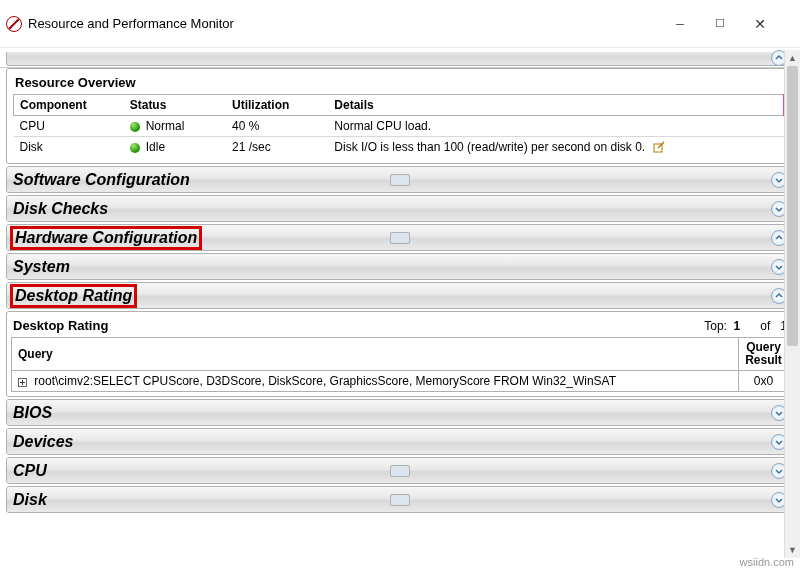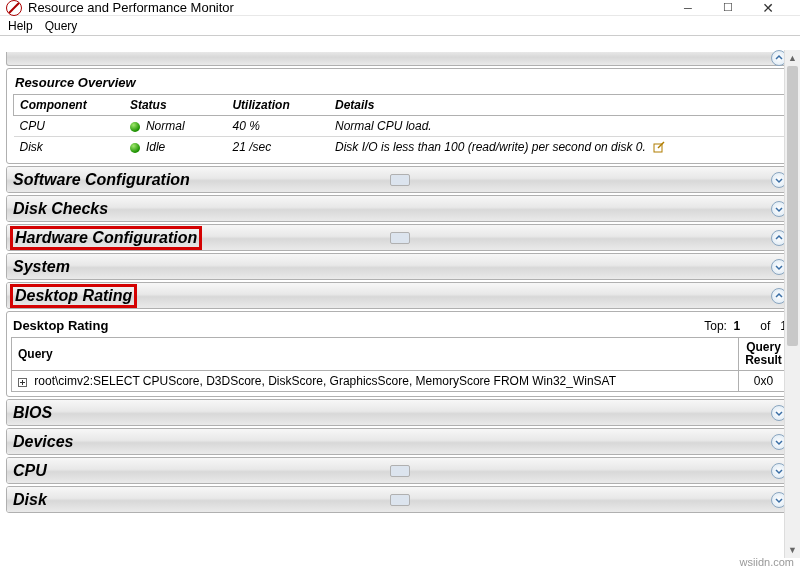--- a/index.html
+++ b/index.html
@@ -9,24 +9,24 @@
     font-size: 12px;
     background: #fff;
     color: #000;
     width: 800px;
     height: 572px;
     overflow: hidden;
     position: relative;
   }
   
   .titlebar {
-    height: 16px;
+    height: 48px;
     display: flex;
     align-items: center;
-    padding: 0 12px 0 6px;
+    padding: 0 20px 0 6px;
     border-bottom: 1px solid #e8e8e8;
   }
   .titlebar .app-icon {
     width: 16px; height: 16px;
     border: 1.5px solid #a00;
     border-radius: 50%;
     position: relative;
     margin-right: 6px;
   }
   .titlebar .app-icon::after {
@@ -118,41 +118,40 @@
     background: radial-gradient(#fff,#d8e6f2);
     display:flex;align-items:center;justify-content:center;
   }
   
   .panel {
     border: 1px solid #b0b0b0;
     border-radius: 3px;
     margin: 2px 0;
     background: #fff;
     padding: 4px 6px 6px 6px;
-    font-style: italic;
   }
   .panel-title { font-weight: bold; font-size: 13px; margin: 2px 0 4px 2px; }
   table.ov {
     width: 100%;
     border-collapse: collapse;
     font-size: 12px;
   }
   table.ov th, table.ov td {
     text-align: left;
     padding: 3px 6px;
     border-top: 1px solid #d8d8d8;
   }
   table.ov thead th {
     border-top: 1px solid #b0b0b0;
     border-bottom: 1px solid #b0b0b0;
     font-weight: bold;
     background: #fff;
   }
   table.ov thead th:first-child { border-left: 1px solid #b0b0b0; }
-  table.ov thead th:last-child { border-right: 1px solid #ec4899; }
+  table.ov thead th:last-child { border-right: 4px solid #ec4899; }
   table.ov td.details { width: 58%; }
   .dot {
     width: 10px; height: 10px; border-radius: 50%;
     background: radial-gradient(circle at 35% 30%, #9fe86c, #1b8f00 70%);
     display: inline-block;
     vertical-align: middle;
     margin-right: 6px;
   }
   .editico {
     display:inline-block; width:12px;height:12px;

